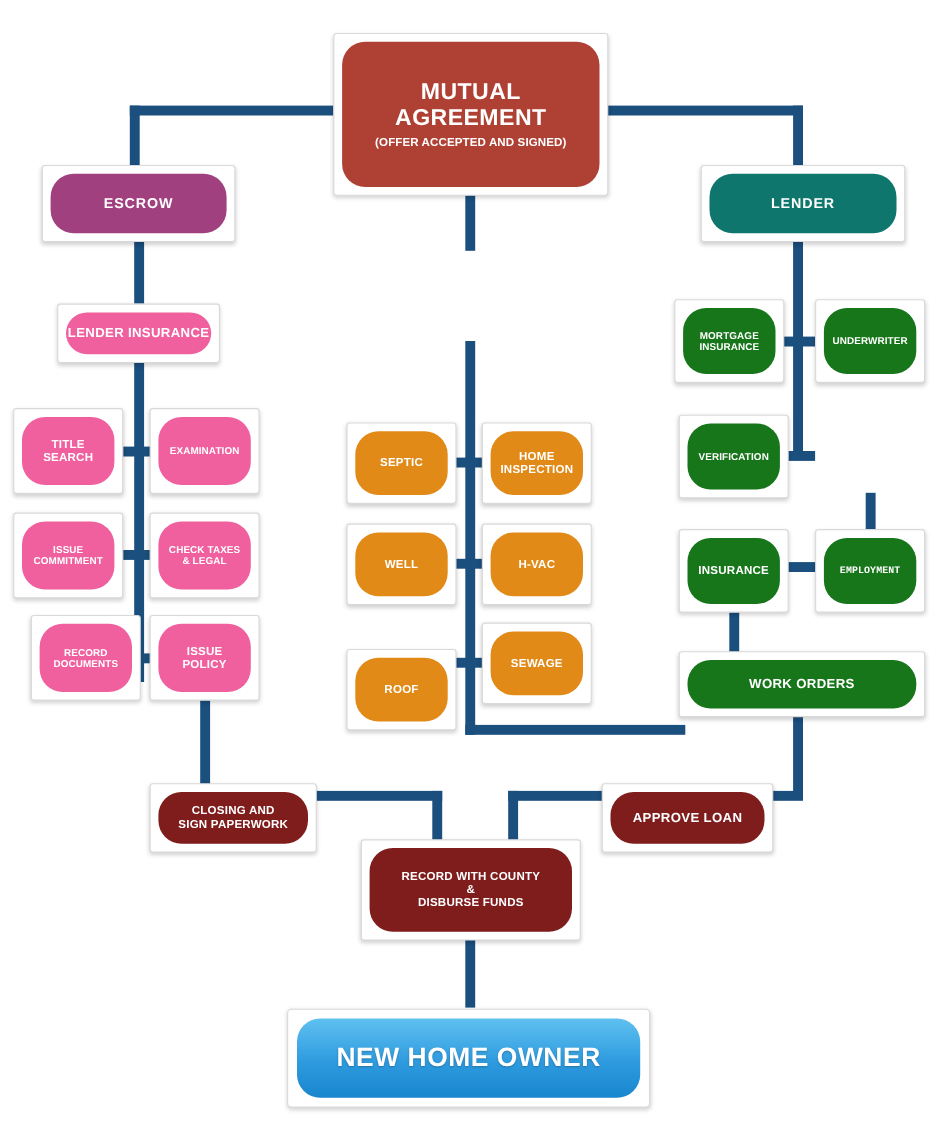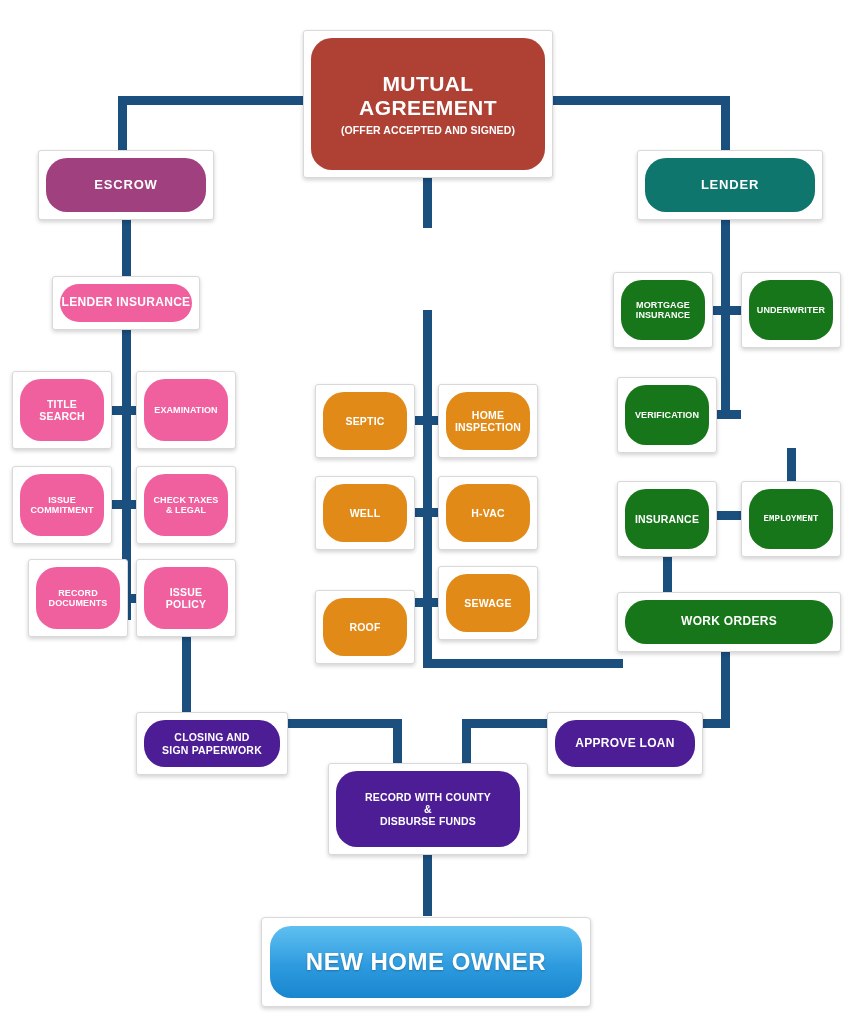--- a/index.html
+++ b/index.html
@@ -25,21 +25,21 @@
   .t-final{font-size:24px;font-weight:bold;letter-spacing:.5px;
         text-shadow:0 1px 2px rgba(0,0,0,.25);}
 
   .c-red{background:#AF4134;}
   .c-plum{background:#A0407E;}
   .c-pink{background:#F0609E;}
   .c-gold{background:#CC9233;}
   .c-orange{background:#E18A17;}
   .c-lgreen{background:#0f766e;}
   .c-dgreen{background:#17761A;}
-  .c-teal{background:#4c1d95;}
+  .c-teal{background:#7f1d1d;}
   .c-blue{background:linear-gradient(180deg,#5FC0F0 0%,#2E9BDF 55%,#1886CE 100%);}
 
   .node.final{padding:8px;border-radius:4px;}
 </style>
 </head>
 <body>
 
 <div id="stage">
 
   <div class="conn" style="left:118px;top:96px;width:185px;height:9px;"></div>

